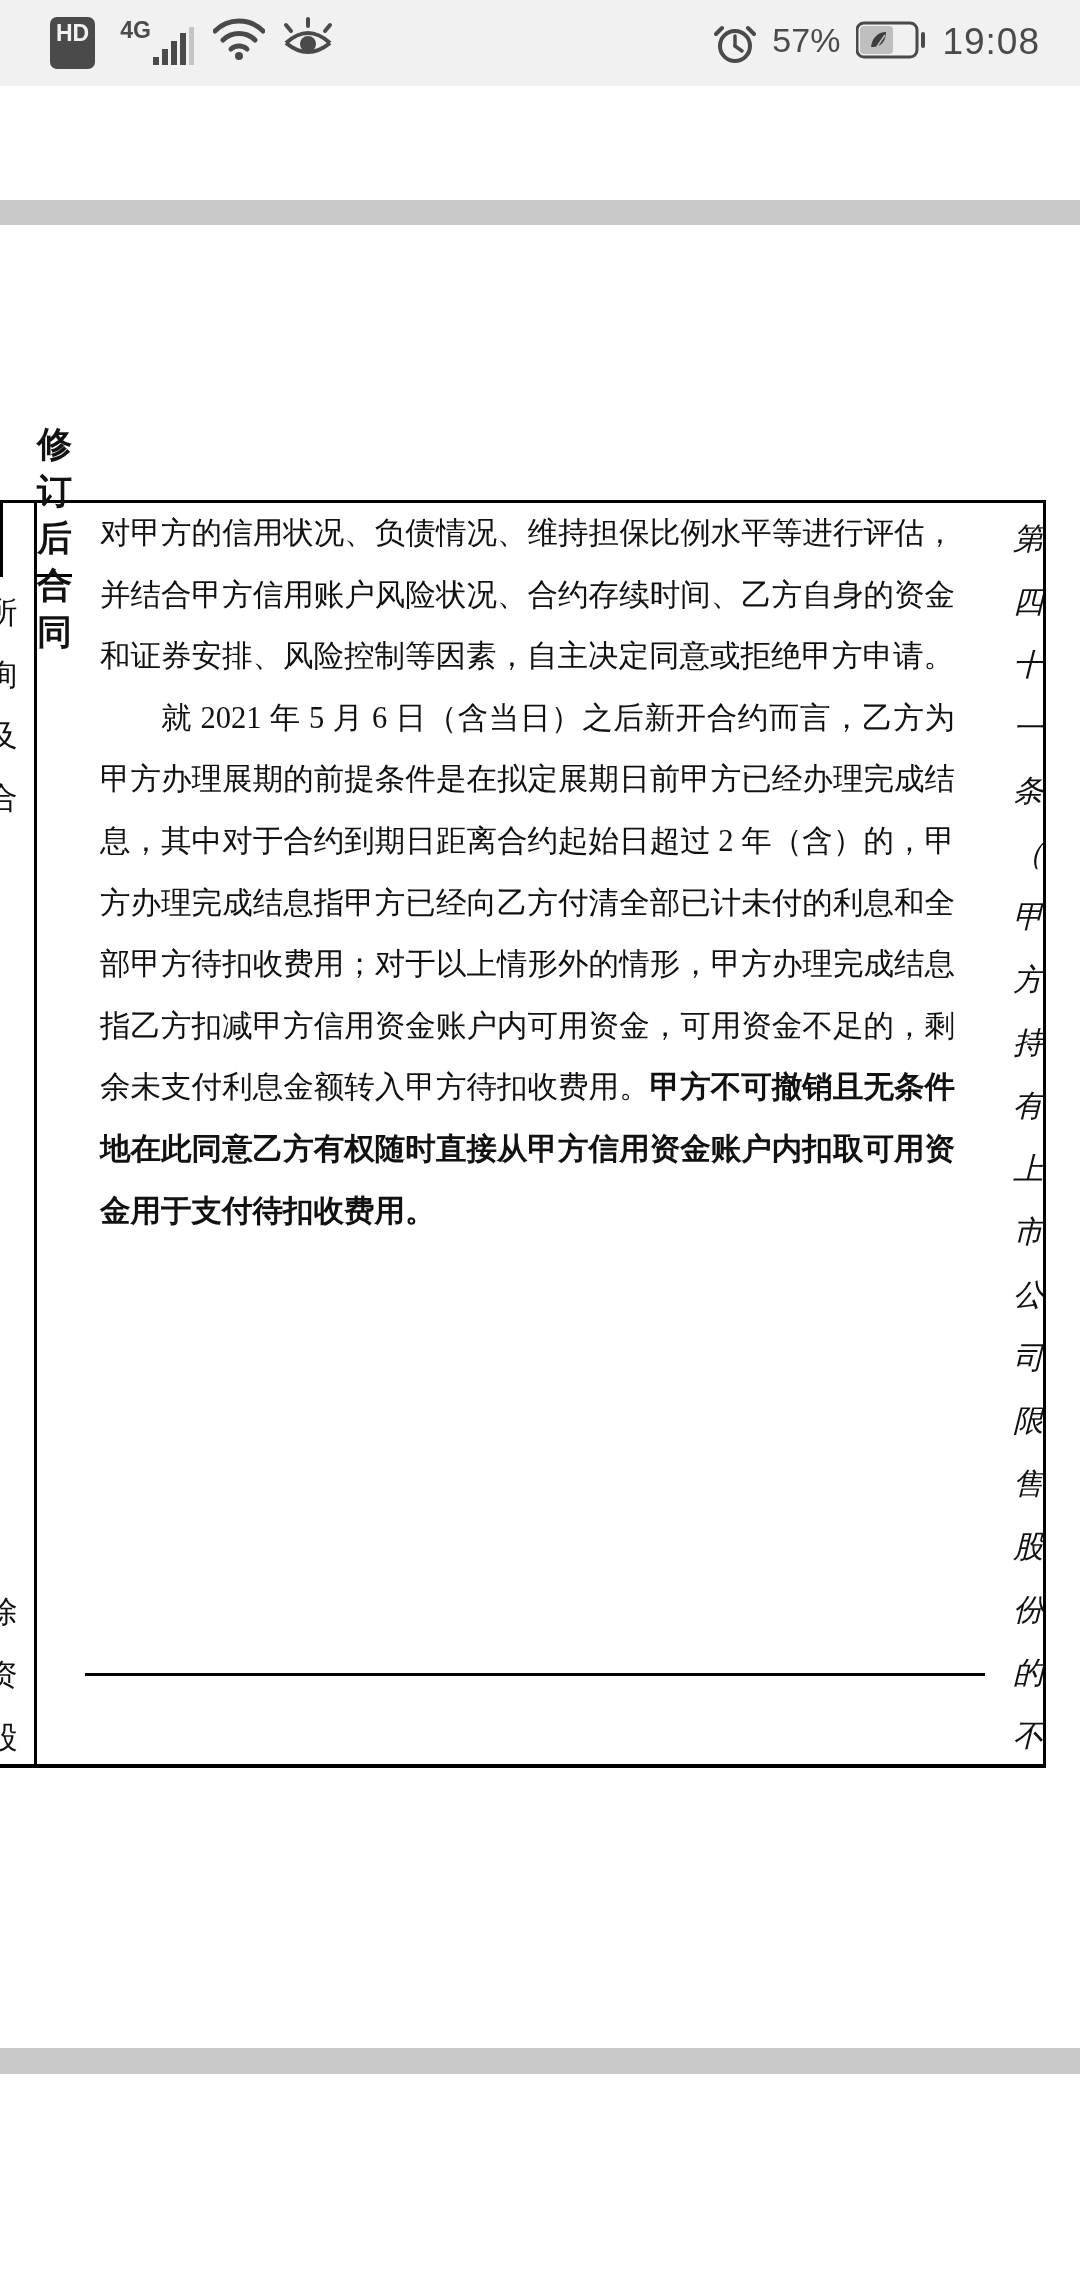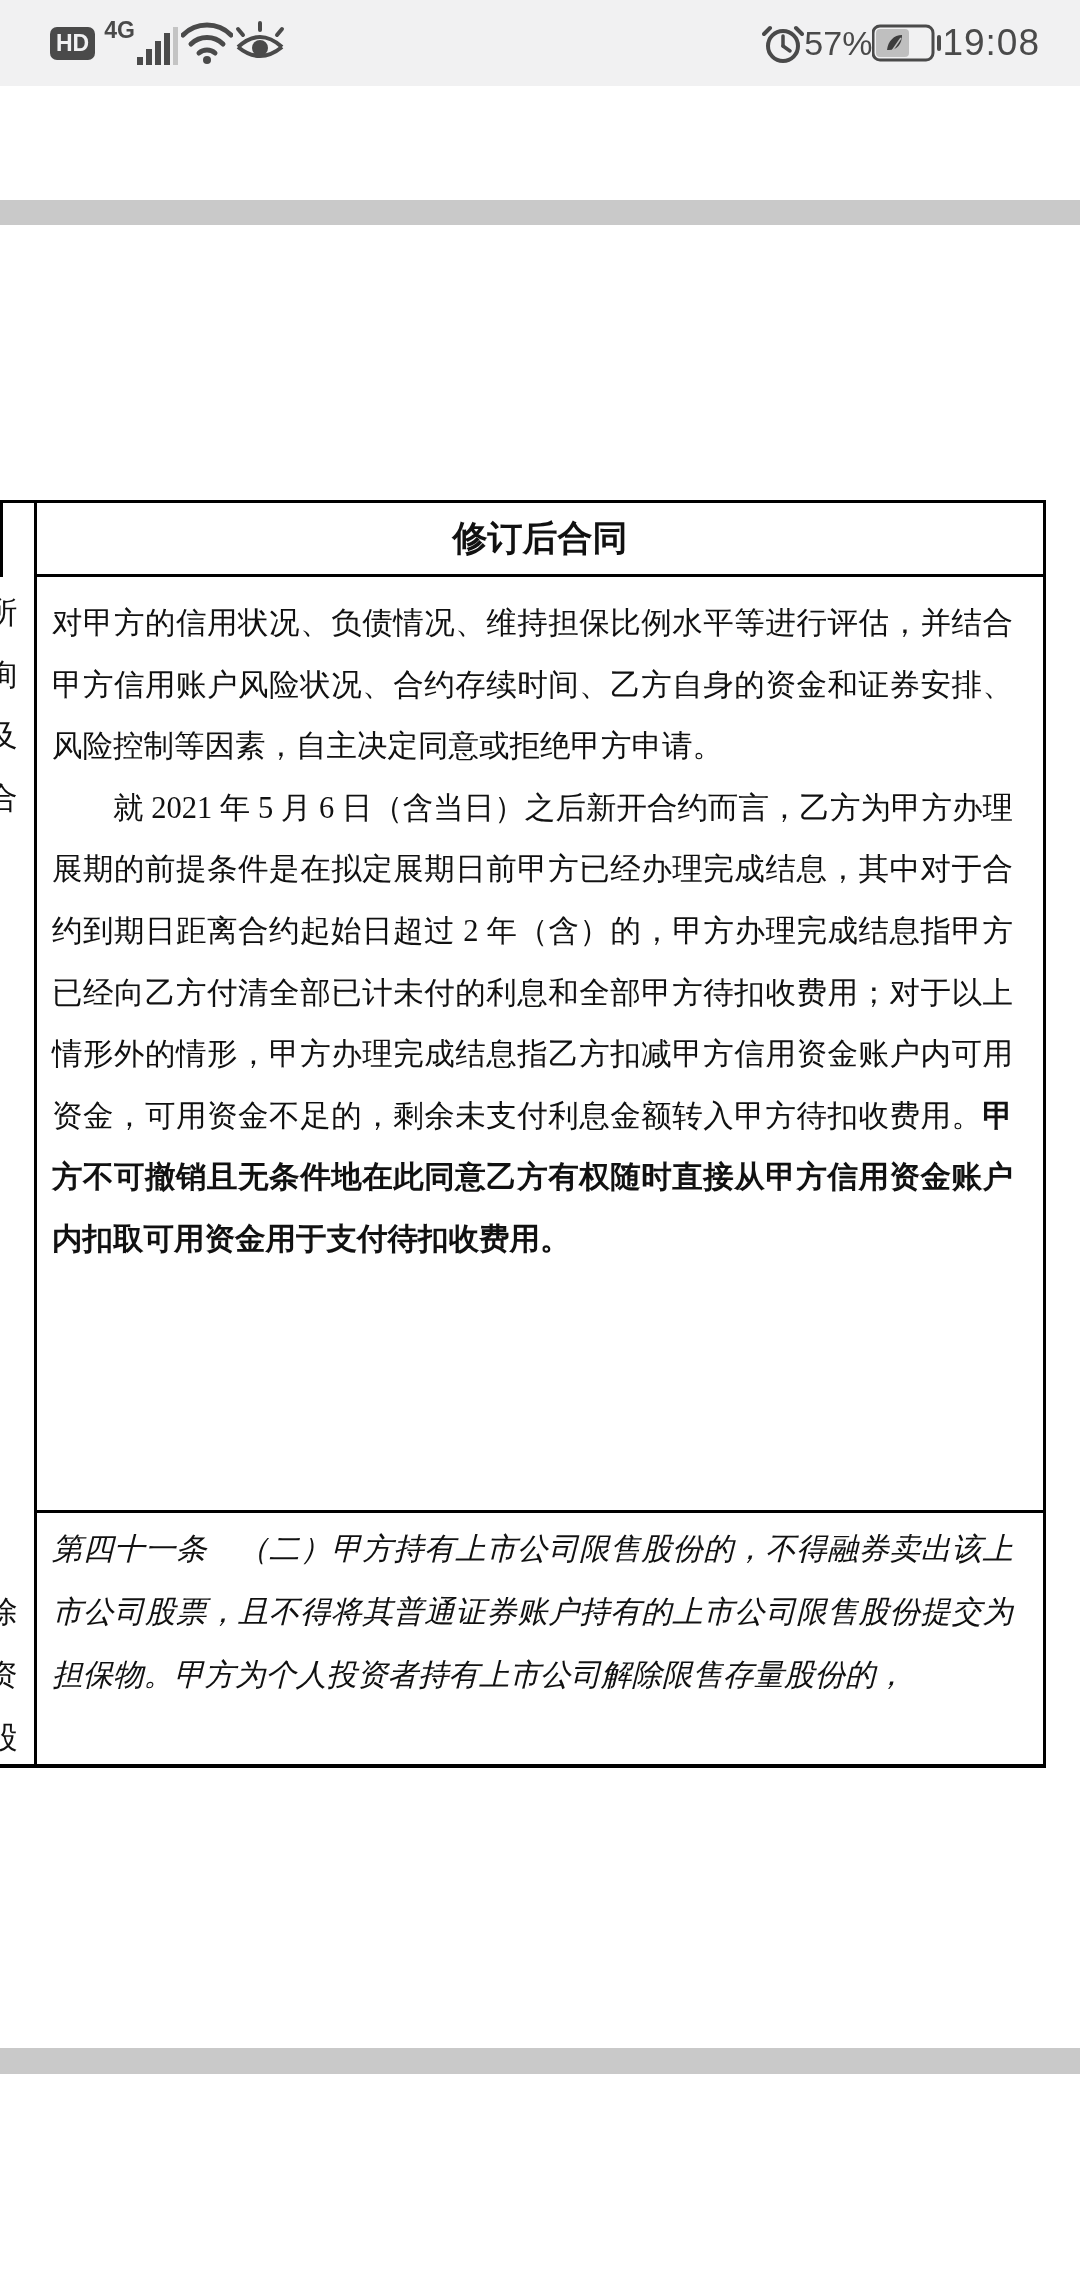--- a/index.html
+++ b/index.html
@@ -11,21 +11,21 @@
   }
   
   .statusbar {
     position:absolute; top:0; left:0; width:1080px; height:86px;
     background:var(--sb-bg,#f1f1f2);
     display:flex; align-items:center; justify-content:space-between;
     padding:0 40px 0 50px;
     font-family:"Liberation Sans", sans-serif;
     color:var(--icon,#4a4a4a);
   }
-  .sb-group { display:flex; align-items:center; }
+  .sb-group { display:flex; gap:16px; }
   .hd-badge {
     background:var(--icon,#4a4a4a); color:#f1f1f2; font-weight:bold;
     font-size:23px; line-height:1; padding:5px 6px; border-radius:7px;
     letter-spacing:0;
   }
   .netcell { display:flex; align-items:flex-start; gap:2px; height:52px;margin-left:9px; }
   .net-label { font-size:23px; font-weight:bold; line-height:1; padding-top:2px; }
   .sb-text { font-size:34px; }
   .sb-time { font-size:37px; letter-spacing:1px; }
   .icon-svg { display:block; }
@@ -50,29 +50,29 @@
     position:absolute; top:0; left:0; width:3px; height:74px; background:var(--bd,#000);
   }
   .frags { position:absolute; left:0; width:37px; overflow:hidden; }
   .frags-r1 { top:80px; }
   .frags-r2 { top:1078px; }
   .frag {
     height:61.6px; line-height:61.6px; font-size:30.5px;
     white-space:nowrap; text-indent:-13px;
   }
   .frags-r2 .frag { height:63px; line-height:63px; }
-  .col-main { flex:1; display:flex; flex-direction:column; min-width:0; }
+  .col-main { flex:1; display:flex; flex-direction:row; min-width:0;gap:13px; }
   .thead {
     height:74px; border-bottom:3px solid var(--bd,#000);
     display:flex; align-items:center; justify-content:center;
     font-weight:bold; font-size:35px;
   }
   .tbody-1 {
-    height:936px; border-bottom:3px solid var(--bd,#000);
-    padding:16px 30px 0 15px; overflow:hidden;
+    height:1173px; border-bottom:3px solid var(--bd,#000);
+    padding:0 30px 0 15px; overflow:hidden;
   }
   .tbody-2 { flex:1; padding:5px 30px 0 15px; overflow:hidden; }
   .ctable p {
     font-size:30.5px; line-height:61.6px; text-align:justify;
     text-justify:inter-ideograph;
   }
   .tbody-2 p { line-height:63px;font-style:italic; }
   .ctable p.indent { text-indent:61px; }
   .bd { font-weight:bold; }
 </style>

